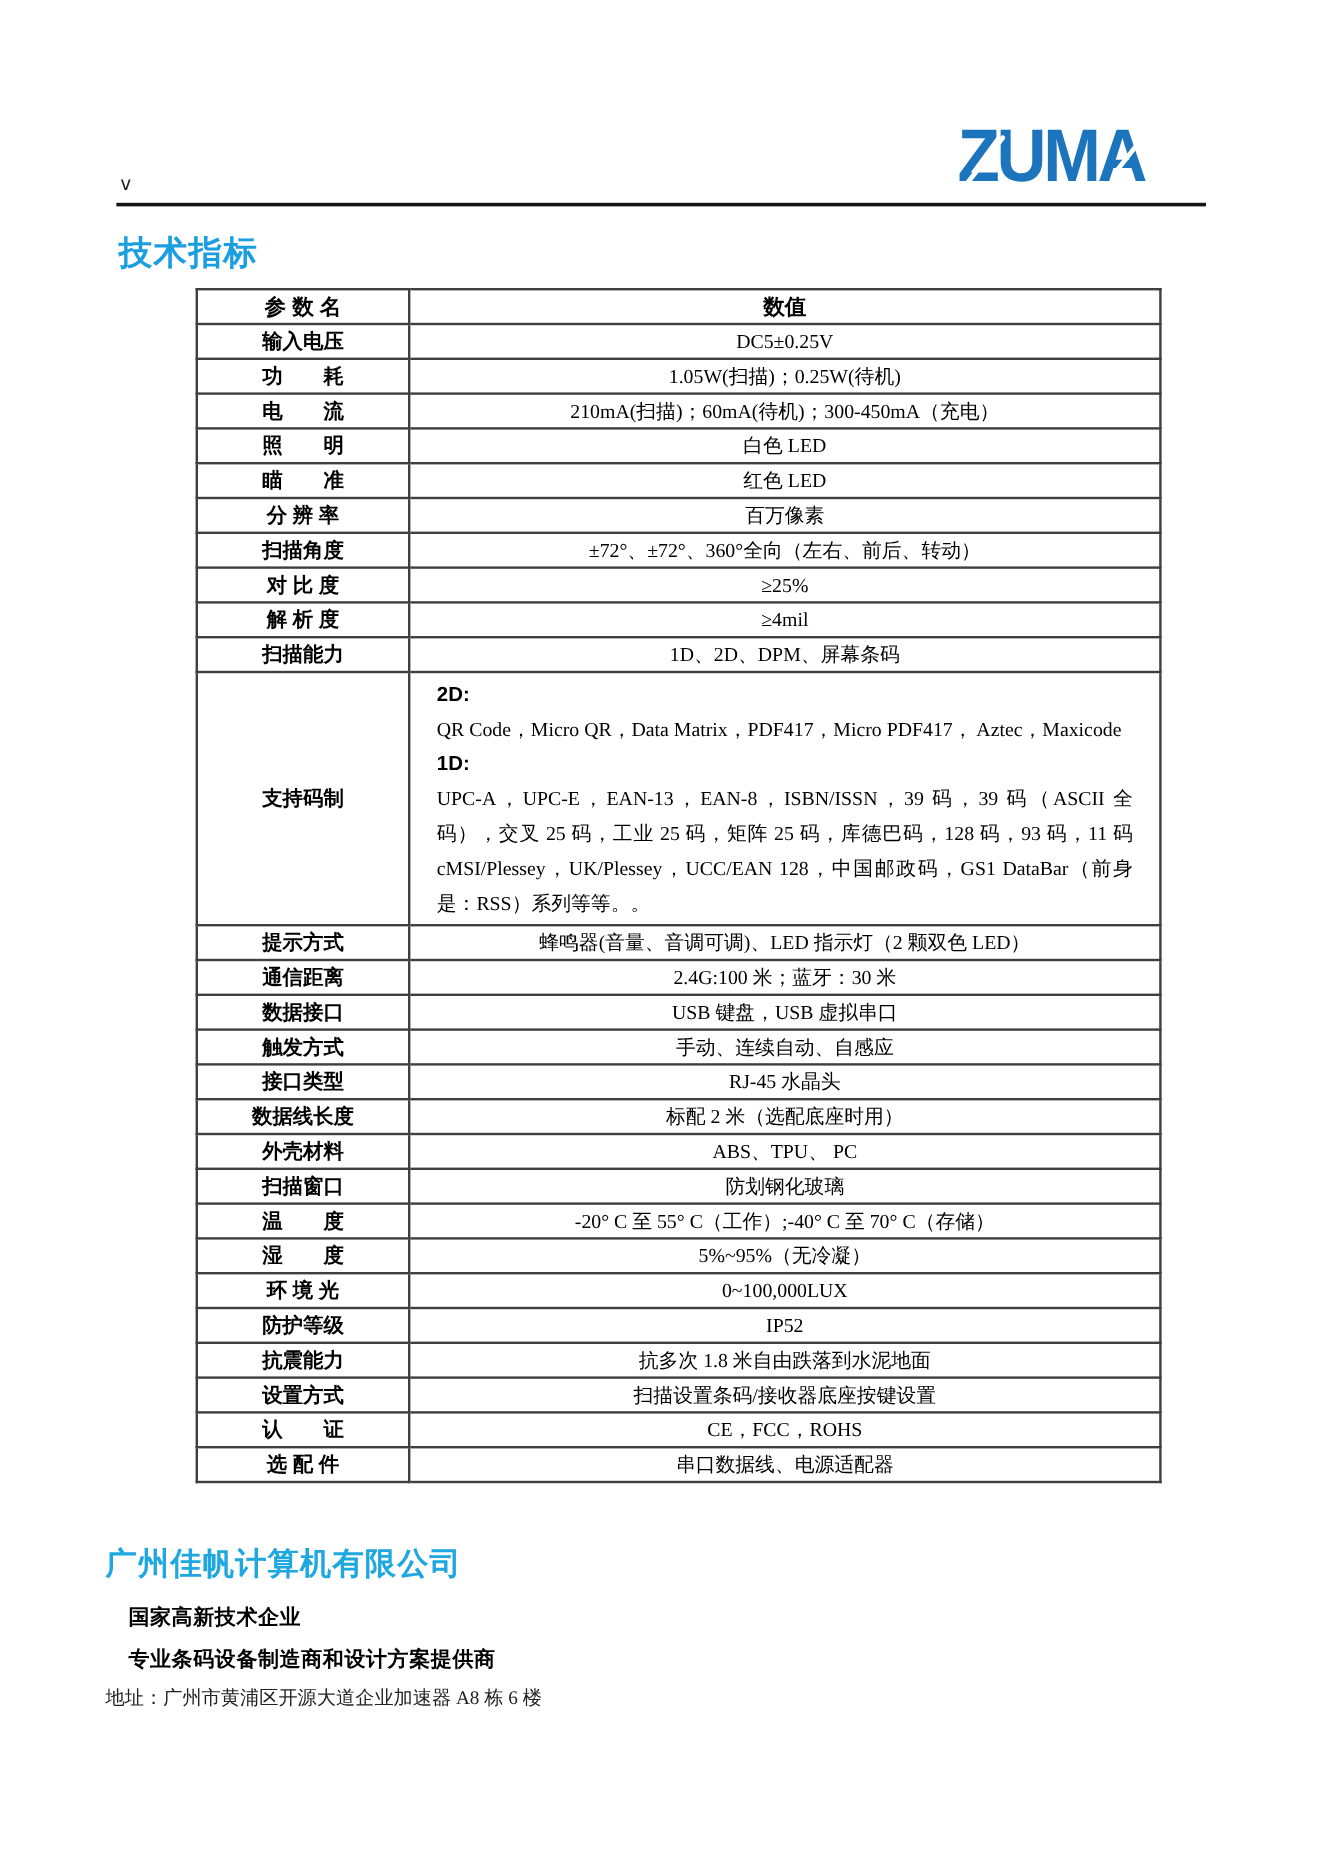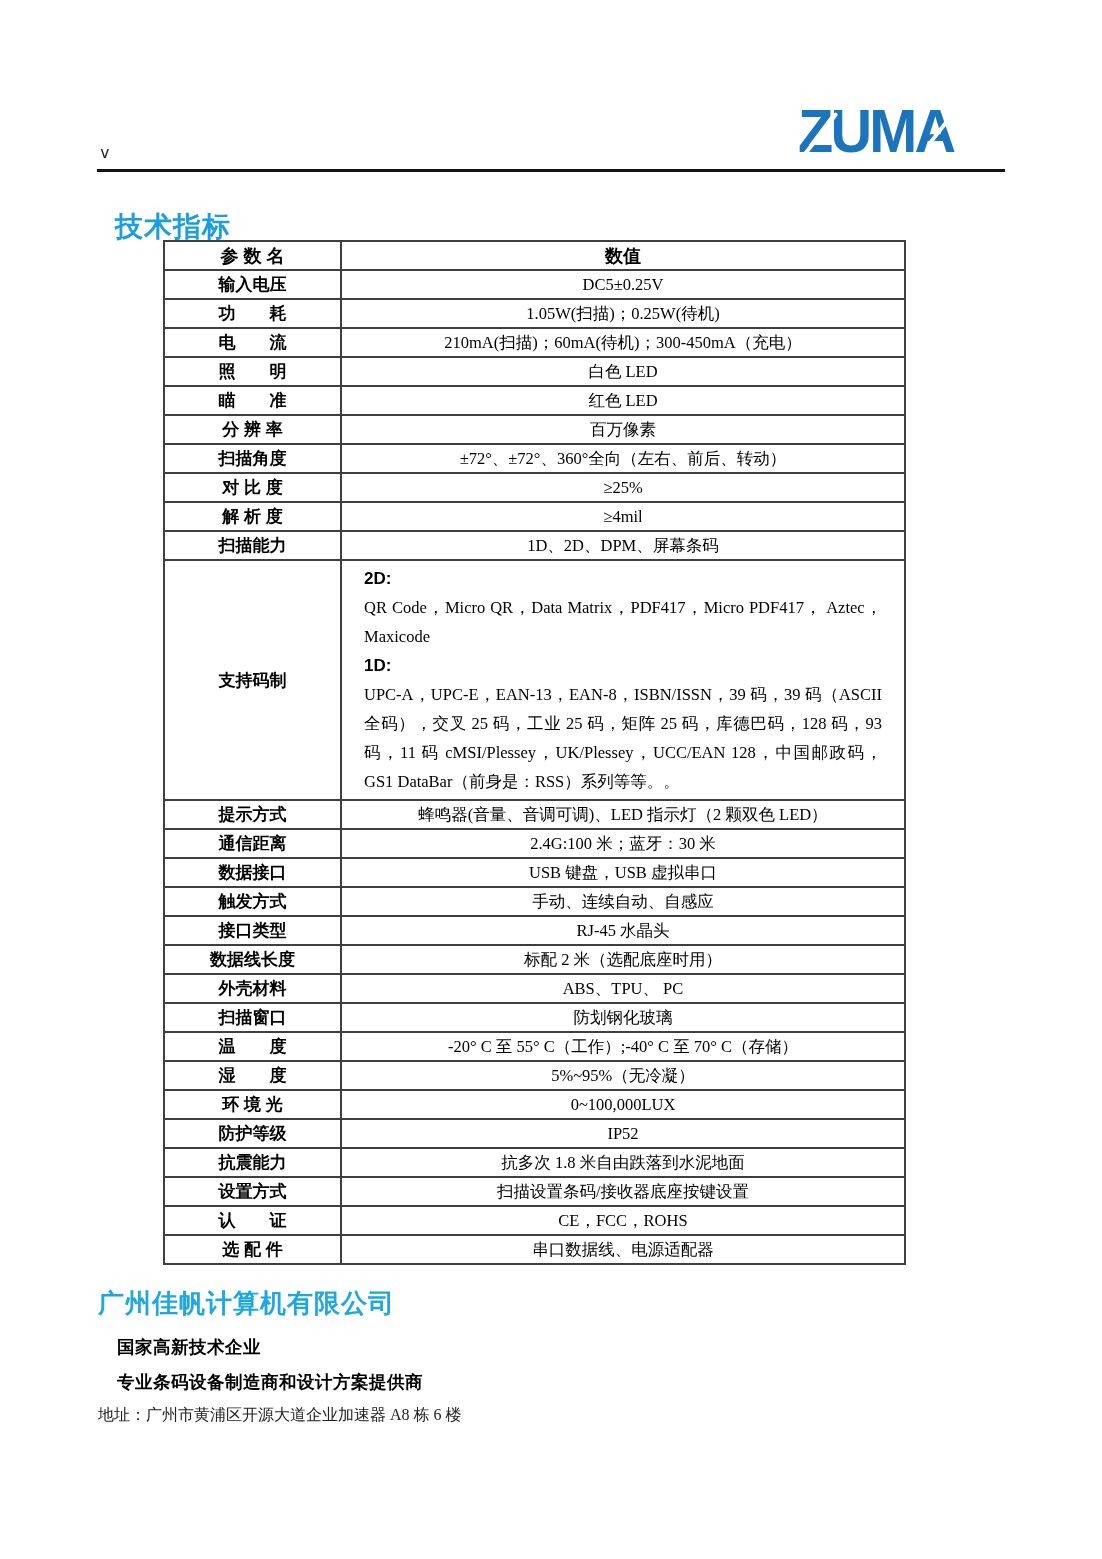--- a/index.html
+++ b/index.html
@@ -23,27 +23,27 @@
   }
   .logo .cut{position:absolute;background:#fff;height:4px;border-radius:2px;}
   .cut1{width:58px;left:-8px;top:38px;transform:rotate(-52deg);}
   .cut2{width:64px;left:118px;top:22px;transform:rotate(-52deg);}
   .cut3{width:54px;left:182px;top:40px;transform:rotate(-52deg);}
   .notch{position:absolute;background:#fff;width:7px;height:9px;top:2px;}
   .notch1{left:78px;}
   .notch2{left:98px;}
 
   .section-title{
-    position:absolute;left:99px;top:192px;margin:16px;
+    position:absolute;left:99px;top:192px;margin:0;
     font-size:28px;font-weight:700;color:#1b9ee0;letter-spacing:1px;
   }
 
   
   .spec-table{
-    position:absolute;left:163px;top:240px;width:743px;
+    position:absolute;left:163px;top:240px;width:805px;
     border-collapse:collapse;table-layout:fixed;
   }
   .spec-table col.c1{width:177px;}
   .spec-table td,.spec-table th{
     border:2px solid #3f3f3f;padding:0 6px;vertical-align:middle;
     overflow:hidden;
   }
   .spec-table tr{height:29px;}
   th.param-h,th.value-h{
     font-size:18px;font-weight:700;text-align:center;color:#000;
@@ -59,21 +59,21 @@
     margin-left:24px;
   }
   td.value.multi{text-align:left;padding:3px 22px;}
   td.value.multi div{line-height:29px;text-align:justify;}
   td.value.multi div.code-head{
     font-family:"Liberation Sans", sans-serif;font-weight:700;text-align:left;
     font-size:17px;
   }
 
   
-  .footer{position:absolute;left:98px;top:1286px;width:900px;}
+  .footer{position:absolute;left:88px;top:1286px;width:900px;}
   .company{
     font-size:26px;font-weight:700;color:#1fa7e0;margin:0 0 14px 0;letter-spacing:1px;
   }
   .f-line{
     font-size:17.5px;font-weight:700;color:#000;margin:0 0 11px 19px;letter-spacing:.5px;
   }
   .address{
     font-size:16px;font-weight:400;color:#222;margin:2px 0 0 0;
     font-family:"Liberation Serif","DejaVu Serif", serif;
   }

